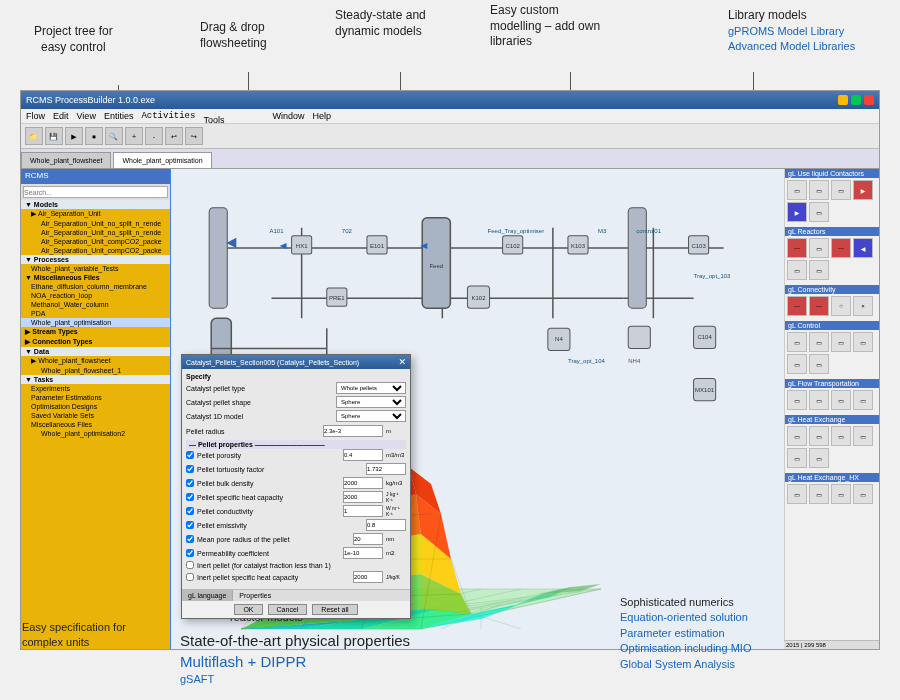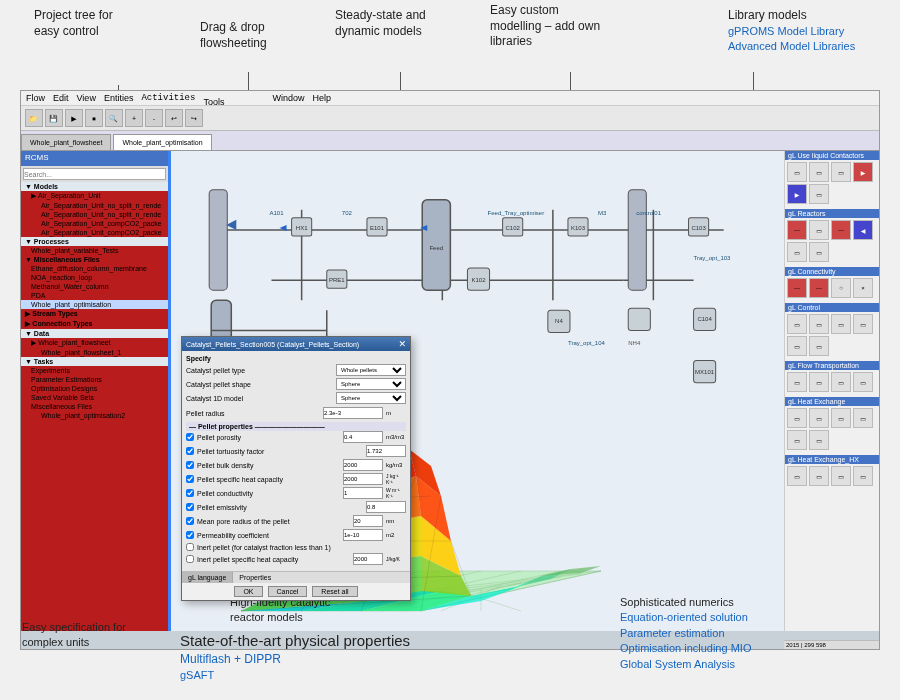--- a/index.html
+++ b/index.html
@@ -112,22 +112,22 @@
 
     
     .content-area {
       display: flex;
       height: calc(100% - 78px);
     }
 
     
     .left-panel {
       width: 150px;
-      background: #b91c1c;
-      border-right: 3px solid #3b82f6;
+      background: #eab308;
+      border-right: 1px solid #3b82f6;
       font-size: 7px;
       overflow: hidden;
       flex-shrink: 0;
     }
 
     .panel-header {
       background: #4472C4;
       color: white;
       font-size: 8px;
       padding: 2px 4px;
@@ -290,21 +290,21 @@
 
     
     .flowsheet-svg {
       width: 100%;
       height: 100%;
     }
   </style>
 </head>
 <body>
 
-<div class="annotation" style="left:34px;top:8px;max-width:180px;">
+<div class="annotation" style="left:34px;top:24px;max-width:180px;text-align:center;">
   <span style="white-space:pre-line;font-size:12px;font-weight:500;">Project tree for
 easy control</span>
 </div>
 
 <div class="annotation" style="left:200px;top:20px;">
   <span style="white-space:pre-line;font-size:12px;font-weight:500;">Drag &amp; drop<br>flowsheeting</span>
 </div>
 
 <div class="annotation" style="left:335px;top:8px;">
   <span style="white-space:pre-line;font-size:12px;font-weight:500;">Steady-state and<br>dynamic models</span>
@@ -322,20 +322,28 @@
 
 <div style="position:absolute;left:118px;top:85px;width:1px;height:18px;background:#555;"></div>
 <div style="position:absolute;left:248px;top:72px;width:1px;height:31px;background:#555;"></div>
 <div style="position:absolute;left:400px;top:72px;width:1px;height:31px;background:#555;"></div>
 <div style="position:absolute;left:570px;top:72px;width:1px;height:31px;background:#555;"></div>
 <div style="position:absolute;left:753px;top:72px;width:1px;height:31px;background:#555;"></div>
 
 <div class="main-screenshot">
   <div class="software-ui">
 
+    <div class="title-bar">
+      <span style="font-size:9px;">RCMS ProcessBuilder 1.0.0.exe</span>
+      <span style="margin-left:auto;display:flex;gap:3px;">
+        <span style="width:10px;height:10px;background:#ffb900;display:inline-block;border-radius:2px;"></span>
+        <span style="width:10px;height:10px;background:#00c853;display:inline-block;border-radius:2px;"></span>
+        <span style="width:10px;height:10px;background:#f44336;display:inline-block;border-radius:2px;"></span>
+      </span>
+    </div>
 
     <div class="menu-bar">
       <span style="cursor:pointer;">Flow</span>
       <span style="cursor:pointer;">Edit</span>
       <span style="cursor:pointer;">View</span>
       <span style="cursor:pointer;">Entities</span>
       <span style="cursor:pointer;font-family:Liberation Mono, monospace;">Activities</span>
       <span style="cursor:pointer;margin-top:8px;">Tools</span>
       <span style="cursor:pointer;margin-left:40px;">Window</span>
       <span style="cursor:pointer;">Help</span>
@@ -819,21 +827,21 @@
 <div class="bottom-annotation" style="left:22px;top:620px;">
   <span style="font-size:11px;font-weight:500;">Easy specification for<br>complex units</span>
 </div>
 
 <div class="bottom-annotation" style="left:230px;top:595px;">
   <span style="font-size:11px;font-weight:500;">High-fidelity catalytic<br>reactor models</span>
 </div>
 
 <div class="bottom-annotation" style="left:180px;top:630px;">
   <span style="font-size:15px;font-weight:500;">State-of-the-art physical properties</span><br>
-  <span style="color:#1565C0;font-size:12px;">Multiflash + DIPPR</span><br>
+  <span style="color:#1565C0;font-size:15px;">Multiflash + DIPPR</span><br>
   <span style="color:#1565C0;font-size:11px;">gSAFT</span>
 </div>
 
 <div class="bottom-annotation" style="left:620px;top:595px;">
   <span style="font-size:11px;font-weight:500;">Sophisticated numerics</span><br>
   <span style="color:#1565C0;font-size:11px;">Equation-oriented solution</span><br>
   <span style="color:#1565C0;font-size:11px;">Parameter estimation</span><br>
   <span style="color:#1565C0;font-size:11px;">Optimisation including MIO</span><br>
   <span style="color:#1565C0;font-size:11px;margin-top:36px;">Global System Analysis</span>
 </div>

